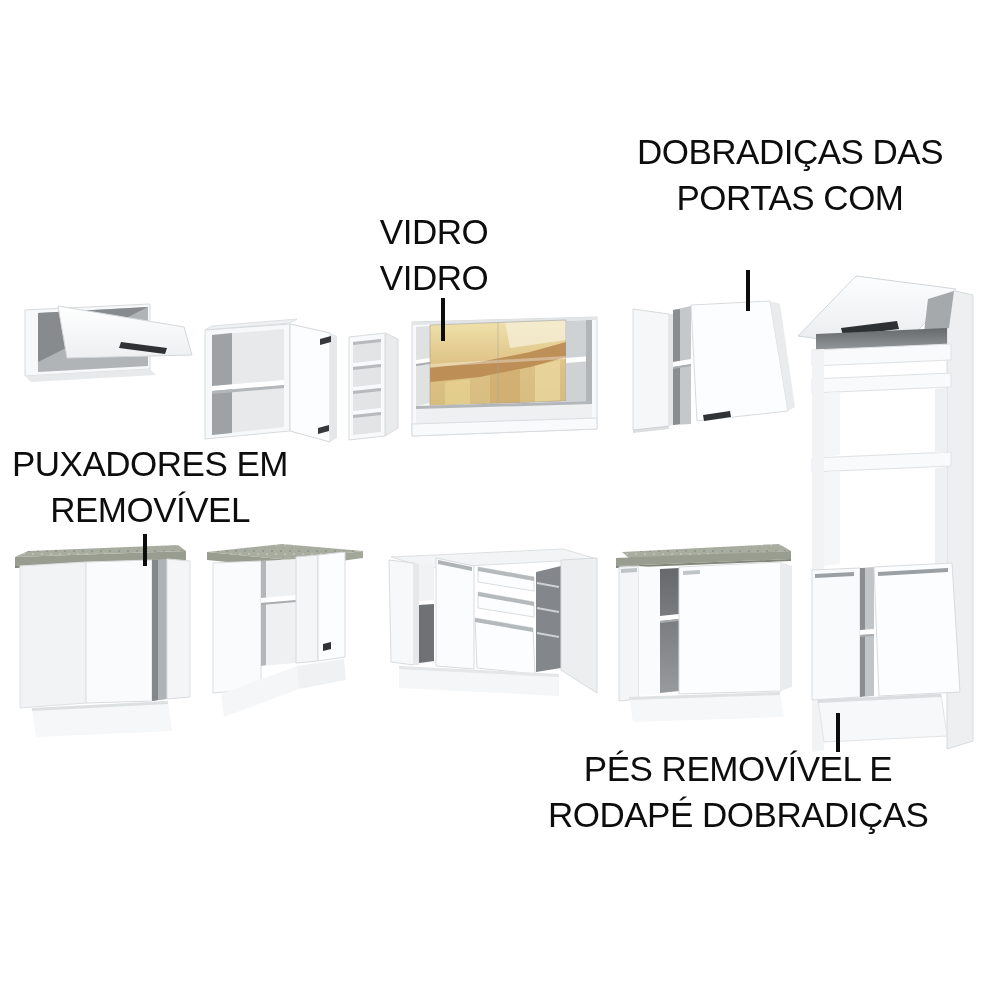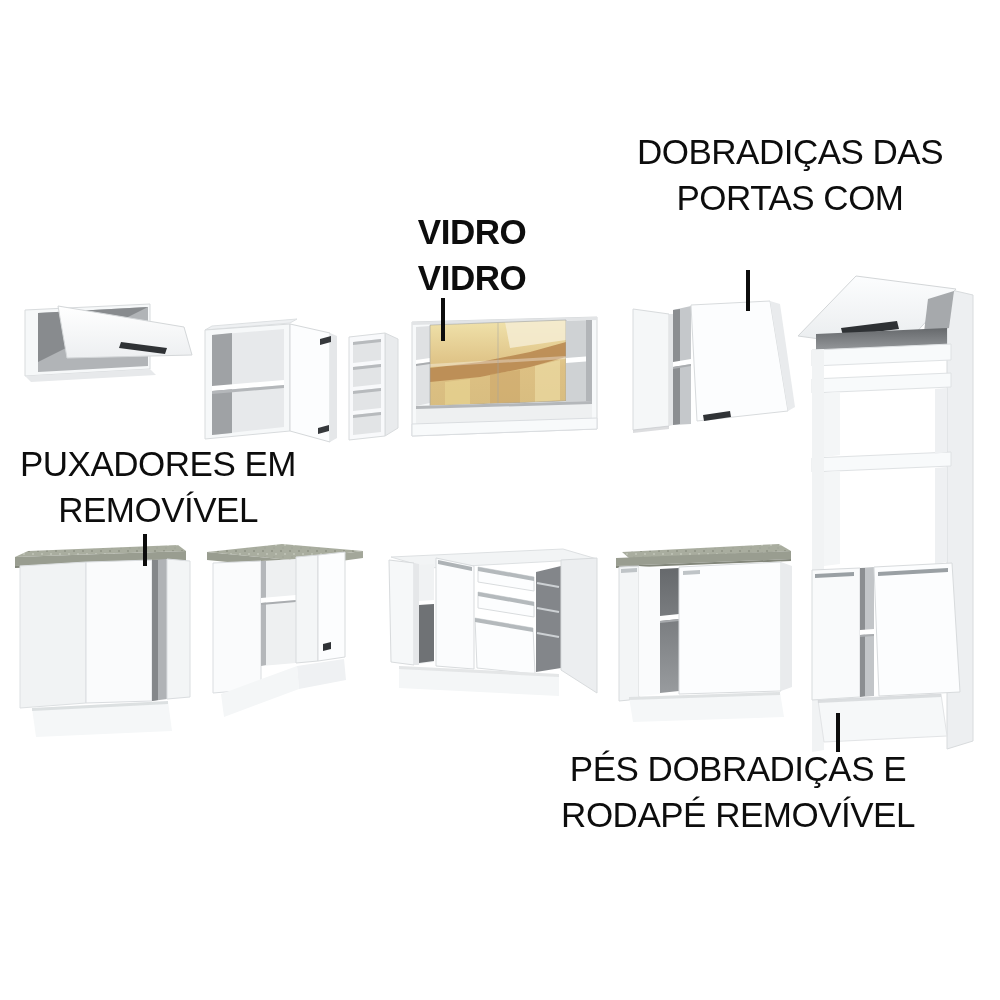--- a/index.html
+++ b/index.html
@@ -2,22 +2,22 @@
 <html><head>
 <meta charset="utf-8">
 <style>
   html,body{margin:0;padding:0;background:#ffffff;}
   .stage{position:relative;width:1000px;height:1000px;background:#ffffff;overflow:hidden;
          font-family:"Liberation Sans", sans-serif;border-radius:19px;}
   .furniture-svg{position:absolute;left:0;top:0;}
   .ann{position:absolute;color:#0d0d0d;text-align:center;font-size:35px;line-height:46px;
        letter-spacing:-0.5px;font-weight:400;white-space:nowrap;}
   #ann-hinges{left:608px;top:129px;width:364px;}
-  #ann-vidro{left:372px;top:209px;width:200px;font-weight:bold;}
-  #ann-puxadores{left:8px;top:441px;width:300px;}
+  #ann-vidro{left:334px;top:209px;width:200px;}
+  #ann-puxadores{left:0px;top:441px;width:300px;}
   #ann-pes{left:548px;top:746px;width:380px;}
 </style>
 </head>
 <body>
 
 <div class="stage">
 
 <svg class="furniture-svg" width="1000" height="1000" viewBox="0 0 1000 1000">
   <defs>
     <linearGradient id="gDoor" x1="0" y1="0" x2="0" y2="1">
@@ -231,17 +231,17 @@
   <div>VIDRO</div>
   <div>VIDRO</div>
 </div>
 
 <div class="ann" id="ann-puxadores">
   <div>PUXADORES EM</div>
   <div>REMOVÍVEL</div>
 </div>
 
 <div class="ann" id="ann-pes">
-  <div>PÉS DOBRADIÇAS E</div>
-  <div>RODAPÉ REMOVÍVEL</div>
+  <div>PÉS REMOVÍVEL E</div>
+  <div>RODAPÉ DOBRADIÇAS</div>
 </div>
 
 </div>
 
 </body></html>

